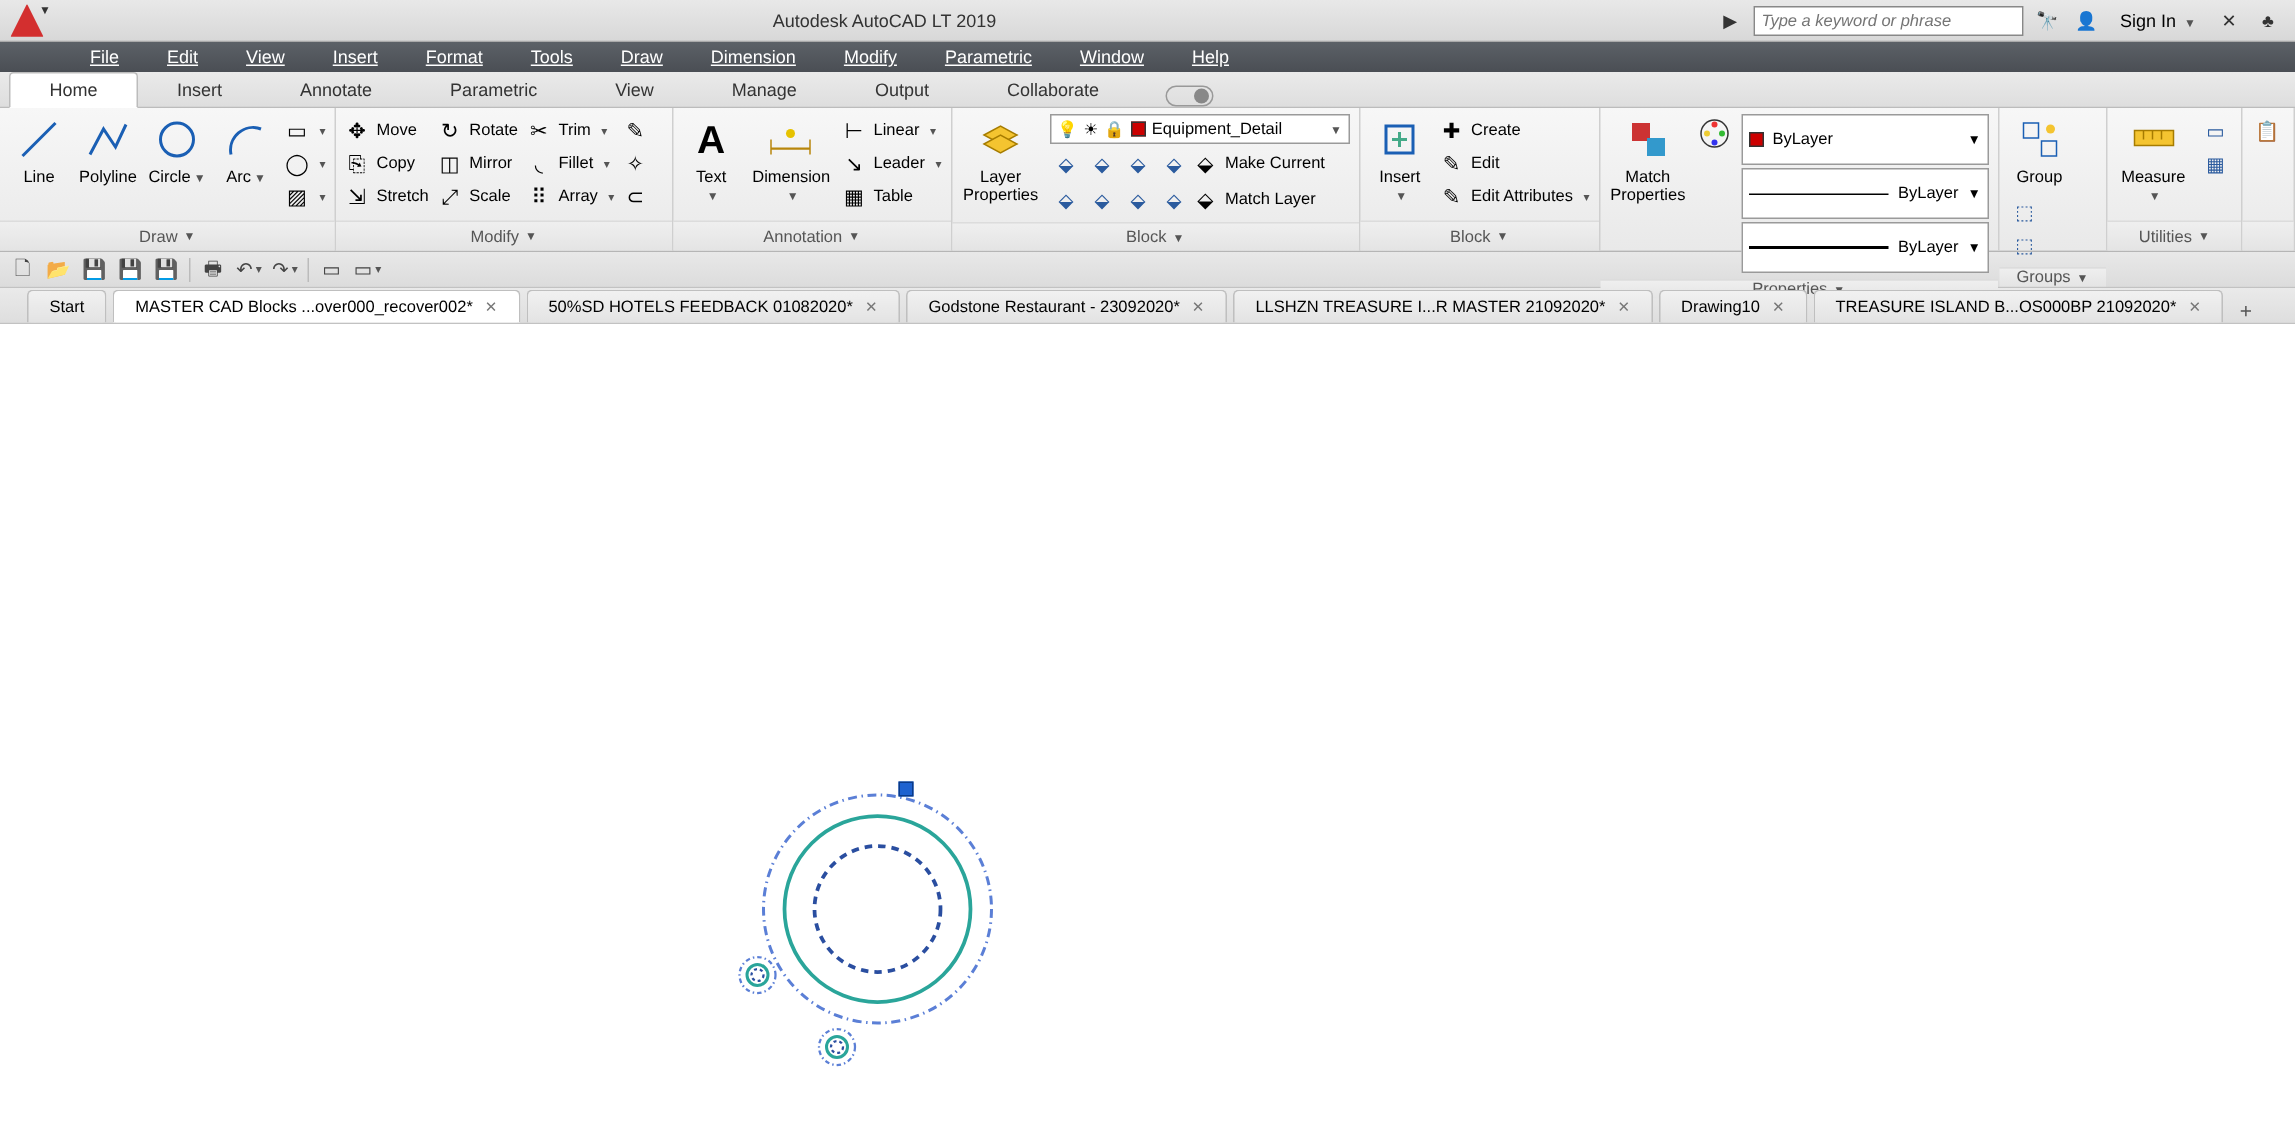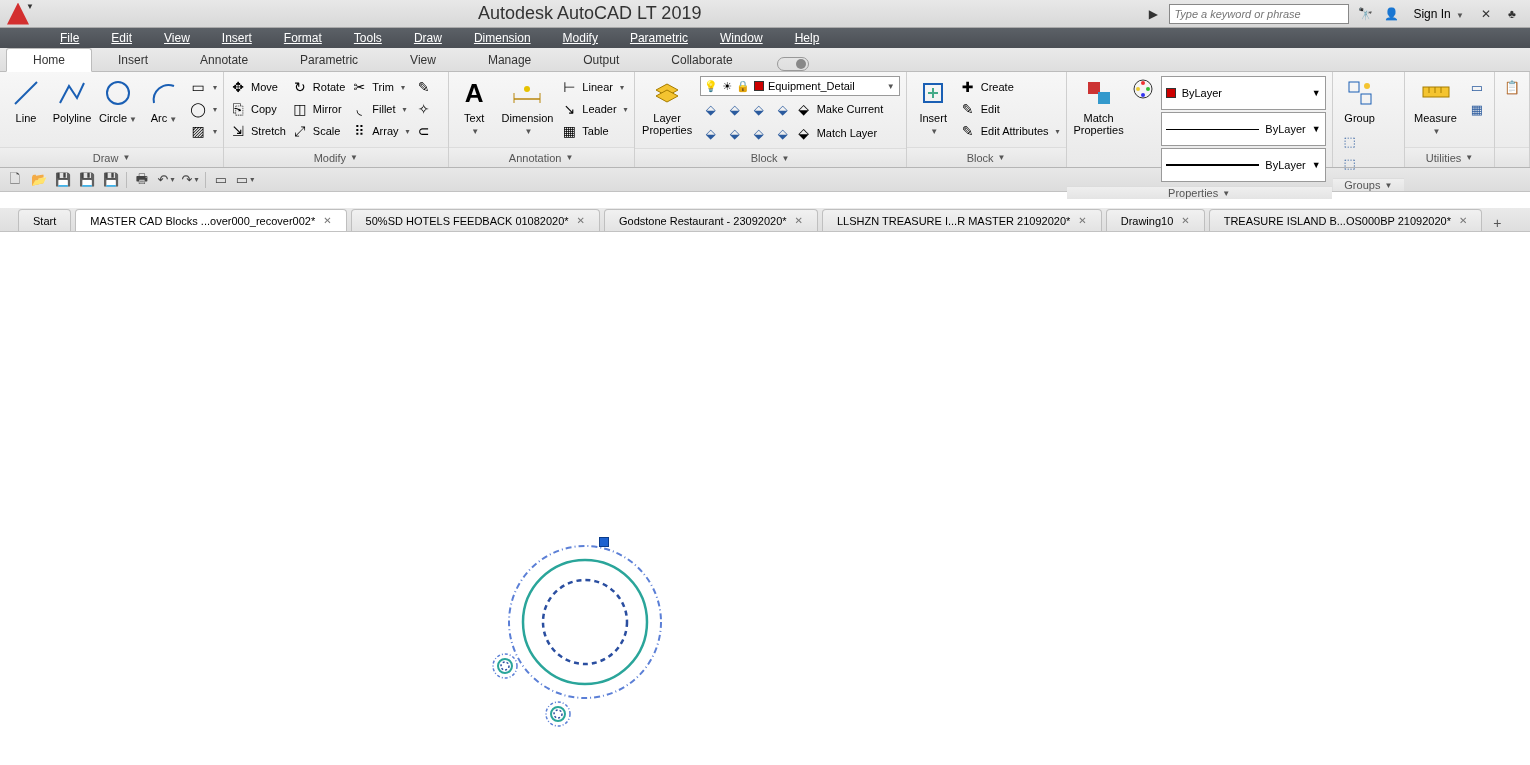--- a/index.html
+++ b/index.html
@@ -3,21 +3,21 @@
 <meta charset="utf-8">
 <style>
 * { box-sizing: border-box; margin: 0; padding: 0; font-family: "Segoe UI", Arial, sans-serif; }
 body { font-size: 12px; background: #fff; overflow: hidden; width: 1530px; height: 765px; }
 
 
 .titlebar { height: 28px; background: linear-gradient(#e8e8e8,#d8d8d8); display: flex; align-items: center; border-bottom: 1px solid #aaa; }
 .app-badge { width: 36px; height: 28px; display:flex; align-items:center; justify-content:center; position:relative; }
 .app-badge .logo { width:22px; height:22px; background:#d32f2f; clip-path: polygon(50% 0,100% 100%,0 100%); }
 .app-badge .caret { position:absolute; right:2px; top:2px; font-size:8px; color:#333; }
-.title-texts { flex:1; text-align:right; color:#333; font-size:18px; display:flex; justify-content:center; gap:18px; }
+.title-texts { flex:1; text-align:right; color:#333; font-size:12px; display:flex; justify-content:center; gap:18px; }
 .title-texts span { white-space:nowrap; }
 .search-right { display:flex; align-items:center; gap:6px; padding-right:8px; }
 .infobox { width:180px; height:20px; border:1px solid #888; background:#fff; font-size:11px; color:#888; font-style:italic; padding:2px 4px; }
 .iconbtn { width:20px; height:20px; display:flex; align-items:center; justify-content:center; color:#333; font-size:12px; }
 .signin { font-size:12px; padding:0 6px; cursor:default; }
 
 
 .menubar { height: 20px; background: linear-gradient(#5c6167,#4a4e54); display:flex; align-items:center; padding-left:44px; }
 .menubar .mitem { color:#fff; font-size:12px; padding:0 16px; cursor:default;text-decoration:underline; }
 
@@ -51,21 +51,21 @@
 .prop-dd .caret { margin-left:auto; font-size:9px; }
 
 .micon { width:22px; height:22px; display:flex; align-items:center; justify-content:center; font-size:13px; color:#2b5b9e; }
 .iconstrip { display:flex; gap:2px; height:22px; align-items:center; }
 
 
 .qat { height:24px; background:linear-gradient(#e8e8e8,#dcdcdc); border-bottom:1px solid #c2c2c2; display:flex; align-items:center; gap:6px; padding-left:6px;}
 .qat .qbtn { width:18px; height:18px; display:flex; align-items:center; justify-content:center; font-size:13px; color:#444;}
 
 
-.doctabs { height:24px; background:linear-gradient(#eaeaea,#dedede); border-bottom:1px solid #c2c2c2; display:flex; align-items:flex-end; padding-left:18px; gap:4px;margin-top:16px;}
+.doctabs { height:24px; background:linear-gradient(#eaeaea,#dedede); border-bottom:1px solid #c2c2c2; display:flex; align-items:flex-end; padding-left:18px; gap:4px;}
 .dtab { height:22px; padding:0 14px; display:flex; align-items:center; gap:8px; font-size:11px; background:linear-gradient(#f1f1f1,#e3e3e3); border:1px solid #bfbfbf; border-bottom:none; border-radius:4px 4px 0 0; cursor:default; white-space:nowrap; }
 .dtab.active { background:#fff; }
 .dtab .close { font-size:10px; color:#777; }
 .doctabs .plus { width:22px; text-align:center; font-size:14px; color:#555; }
 
 
 .canvas { position:relative; background:#fff; width:100%; height:calc(765px - 28px - 20px - 24px - 96px - 24px - 24px); }
 .drawing { position:absolute; left:490px; top:310px; }
 .grip { position:absolute; width:10px; height:10px; background:#1e62d0; border:1px solid #0a3b8a; }
 

